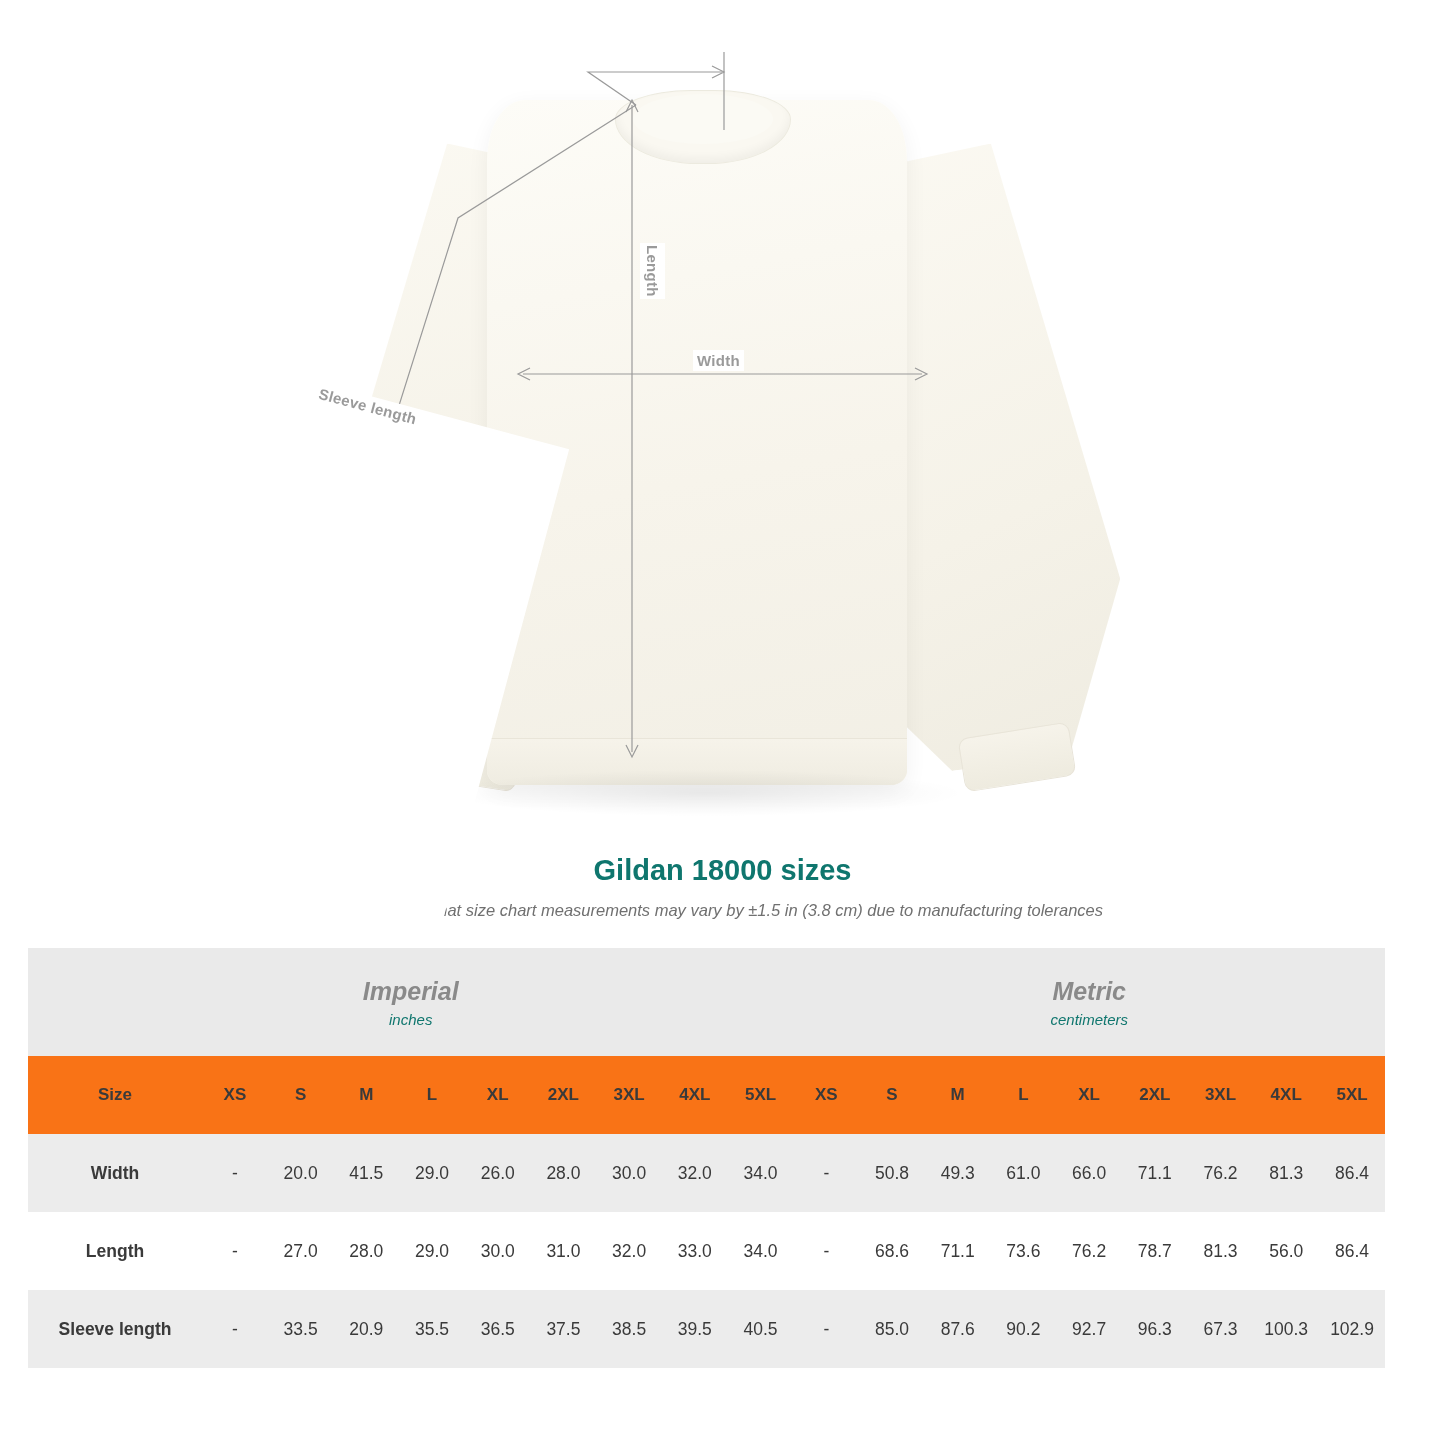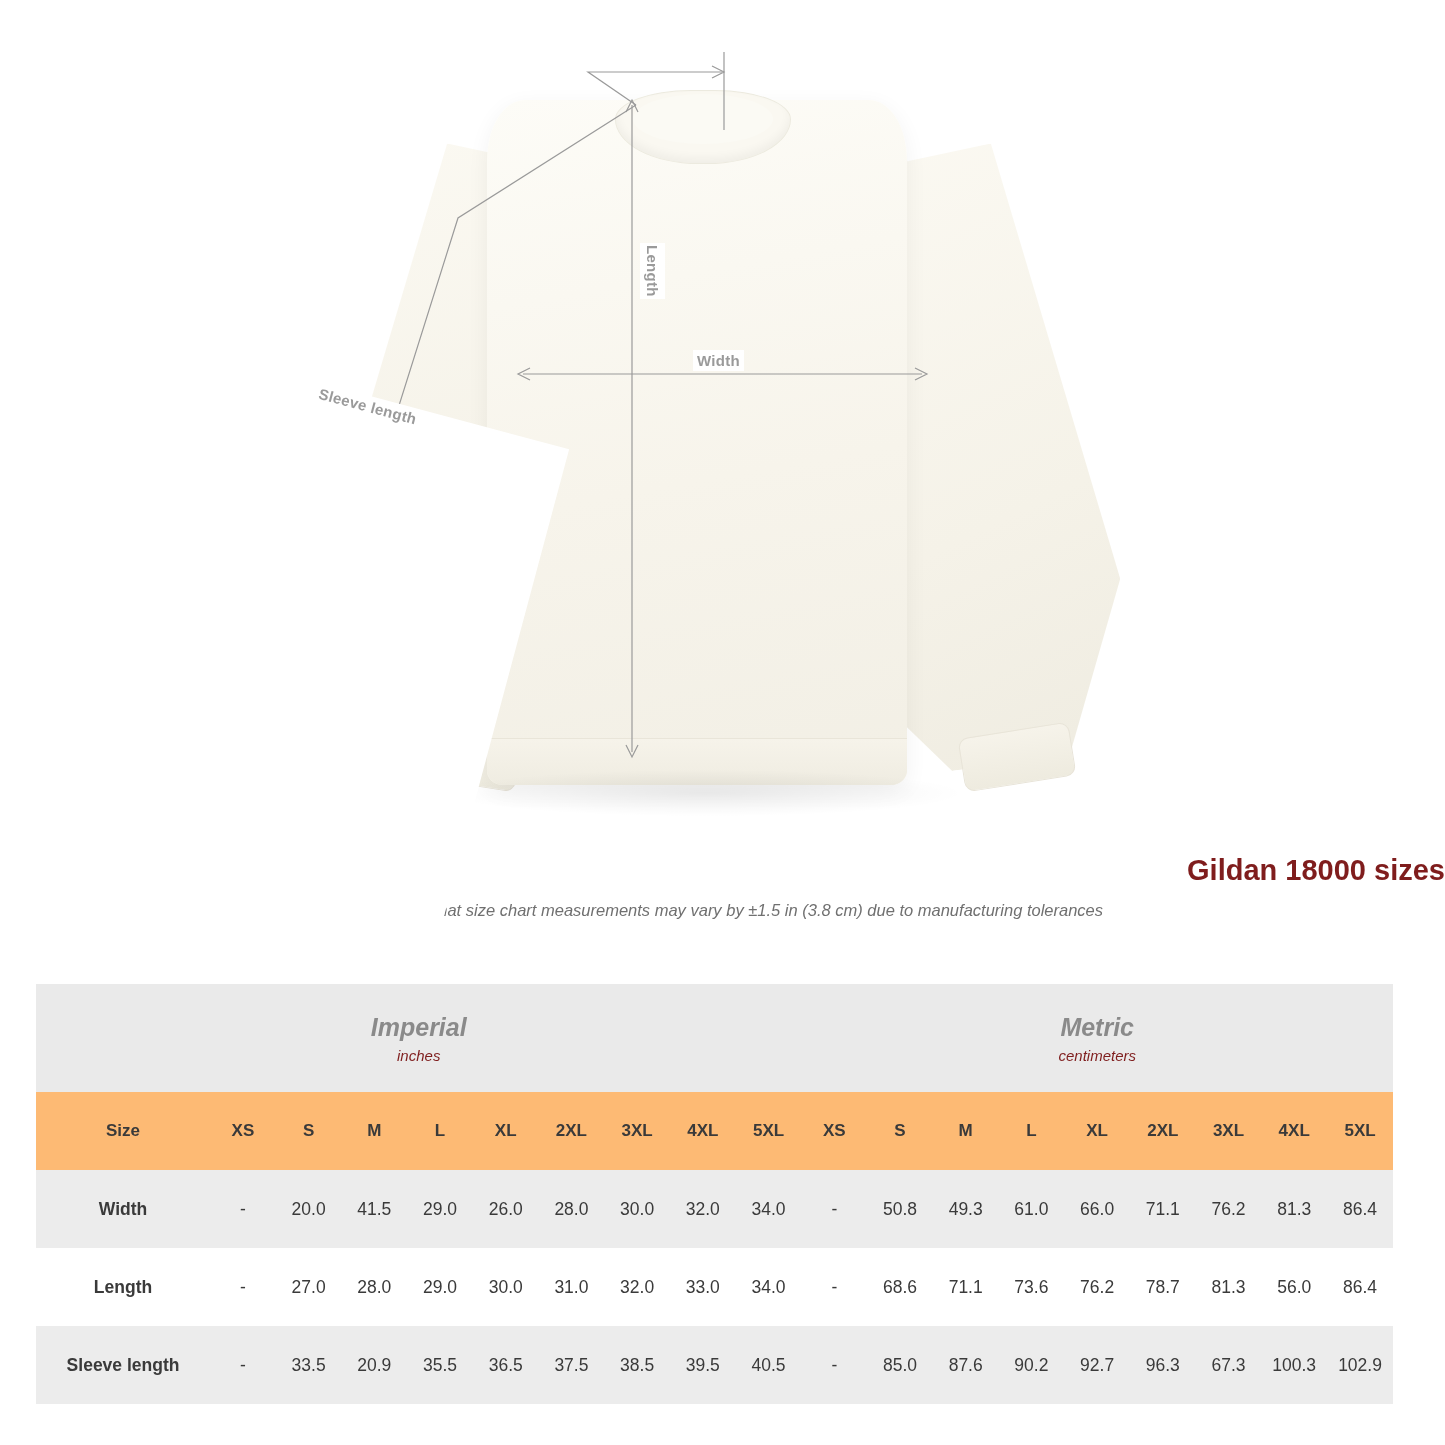--- a/index.html
+++ b/index.html
@@ -147,41 +147,40 @@
   .m-label.width { left: 693px; top: 350px; }
   .m-label.sleeve {
     left: 318px;
     top: 382px;
     transform: rotate(15deg);
     transform-origin: left top;
   }
 
   
   .title {
-    text-align: right;
+    text-align: center;
     font-size: 29px;
     font-weight: bold;
-    color: #7f1d1d;
+    color: #0f766e;
     margin: 14px 0 0 0;
   }
   .subtitle {
     text-align: center;
     font-size: 16.5px;
     font-style: italic;
     color: #707070;
     margin: 14px 0 0 0;
   }
 
   
   .table-wrap {
     position: absolute;
-    left: 36px;
+    left: 28px;
     top: 948px;
     width: 1357px;
-    margin-top: 36px;
   }
   table.size-table {
     border-collapse: collapse;
     width: 100%;
     table-layout: fixed;
   }
   table.size-table col.lbl { width: 174px; }
   table.size-table col.dat { width: 65.7px; }
 
   .unit-head td {
@@ -193,32 +192,32 @@
     font-size: 25px;
     font-style: italic;
     font-weight: bold;
     color: #8a8a8a;
     text-align: center;
     line-height: 1.25;
   }
   .unit-sub {
     font-size: 15px;
     font-style: italic;
-    color: #7f1d1d;
+    color: #0f766e;
     text-align: center;
     margin-top: 4px;
   }
 
   .hdr-row td {
     height: 78px;
     text-align: center;
     font-size: 17px;
     font-weight: bold;
     color: #3a3a3a;
-    background: #fdba74;
+    background: #f97316;
     vertical-align: middle;
   }
   .hdr-row td.rowlabel { font-size: 17px; }
 
   .data-row td {
     height: 78px;
     text-align: center;
     font-size: 17.5px;
     color: #3a3a3a;
     vertical-align: middle;

